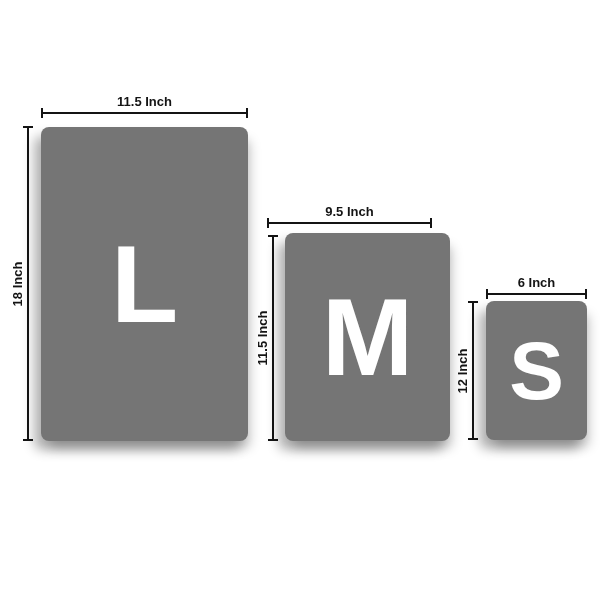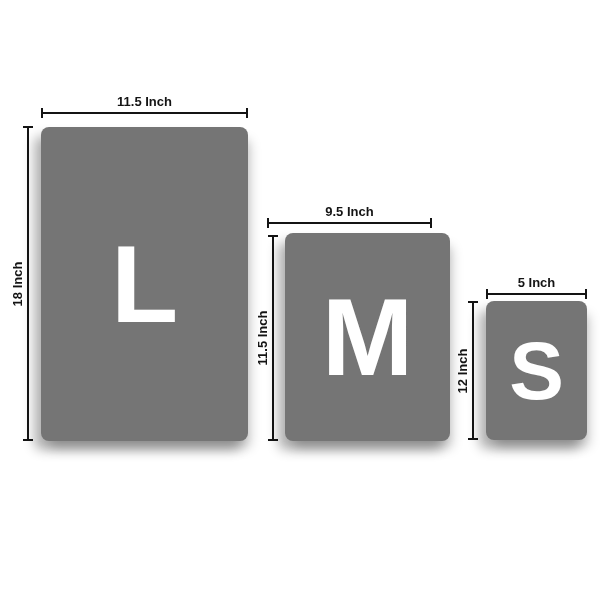--- a/index.html
+++ b/index.html
@@ -120,21 +120,21 @@
     <span class="hlabel">9.5 Inch</span>
   </div>
   <div class="vdim vdim-medium">
     <span class="vlabel">11.5 Inch</span>
   </div>
   <div class="board board-medium">
     <span class="letter">M</span>
   </div>
 
   <div class="hdim hdim-small">
-    <span class="hlabel">5 Inch</span>
+    <span class="hlabel">6 Inch</span>
   </div>
   <div class="vdim vdim-small">
     <span class="vlabel">12 Inch</span>
   </div>
   <div class="board board-small">
     <span class="letter">S</span>
   </div>
 
 </div>
 

